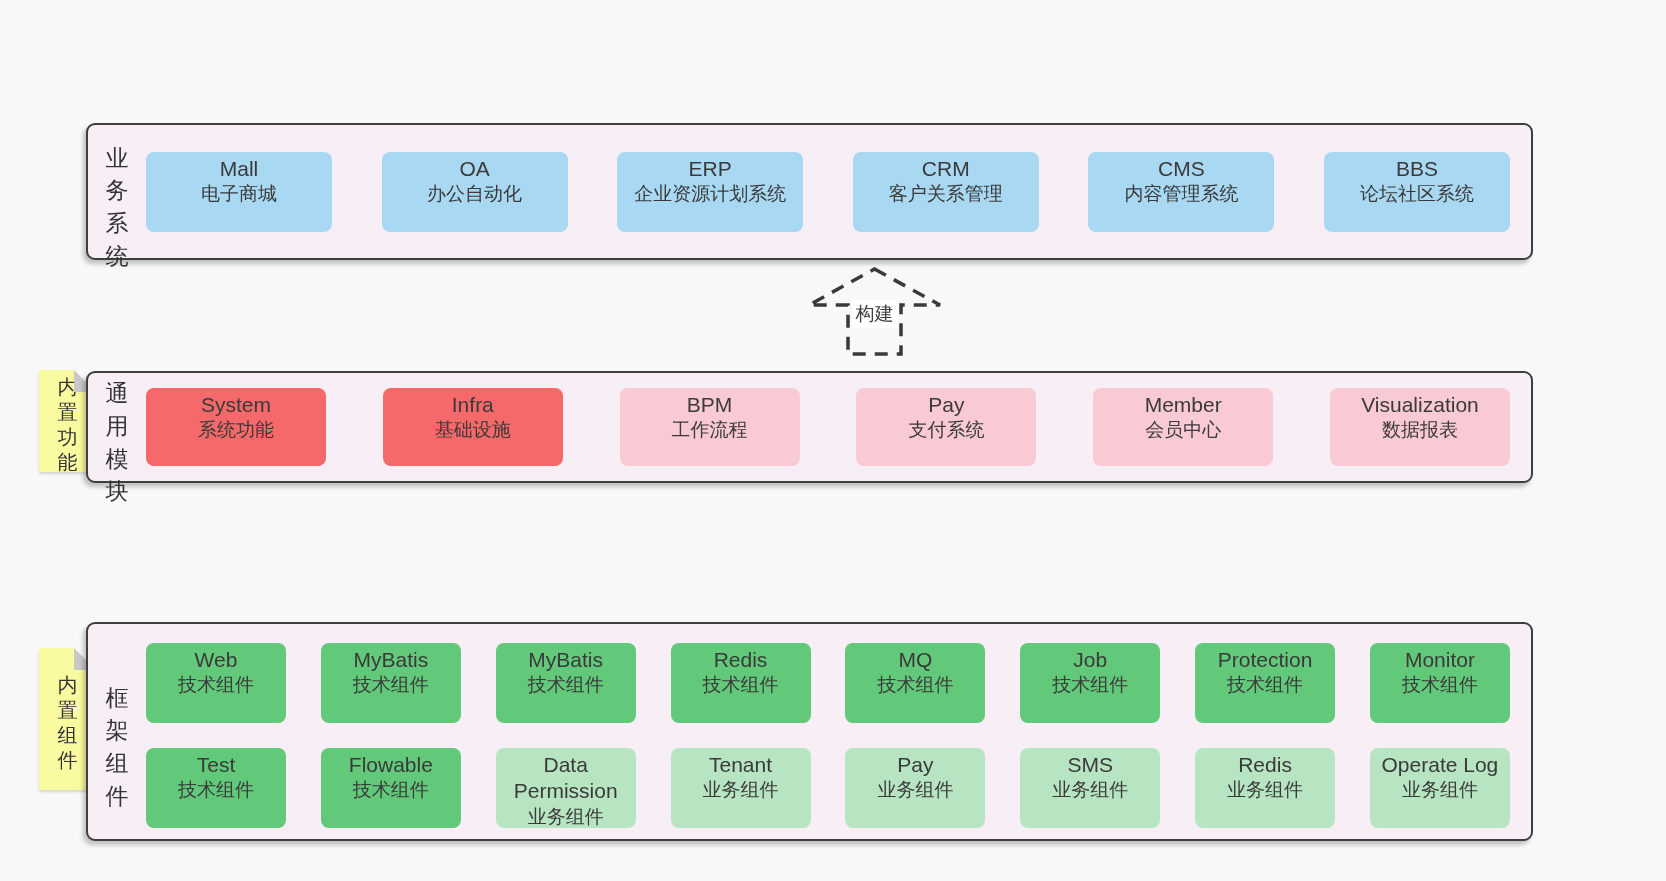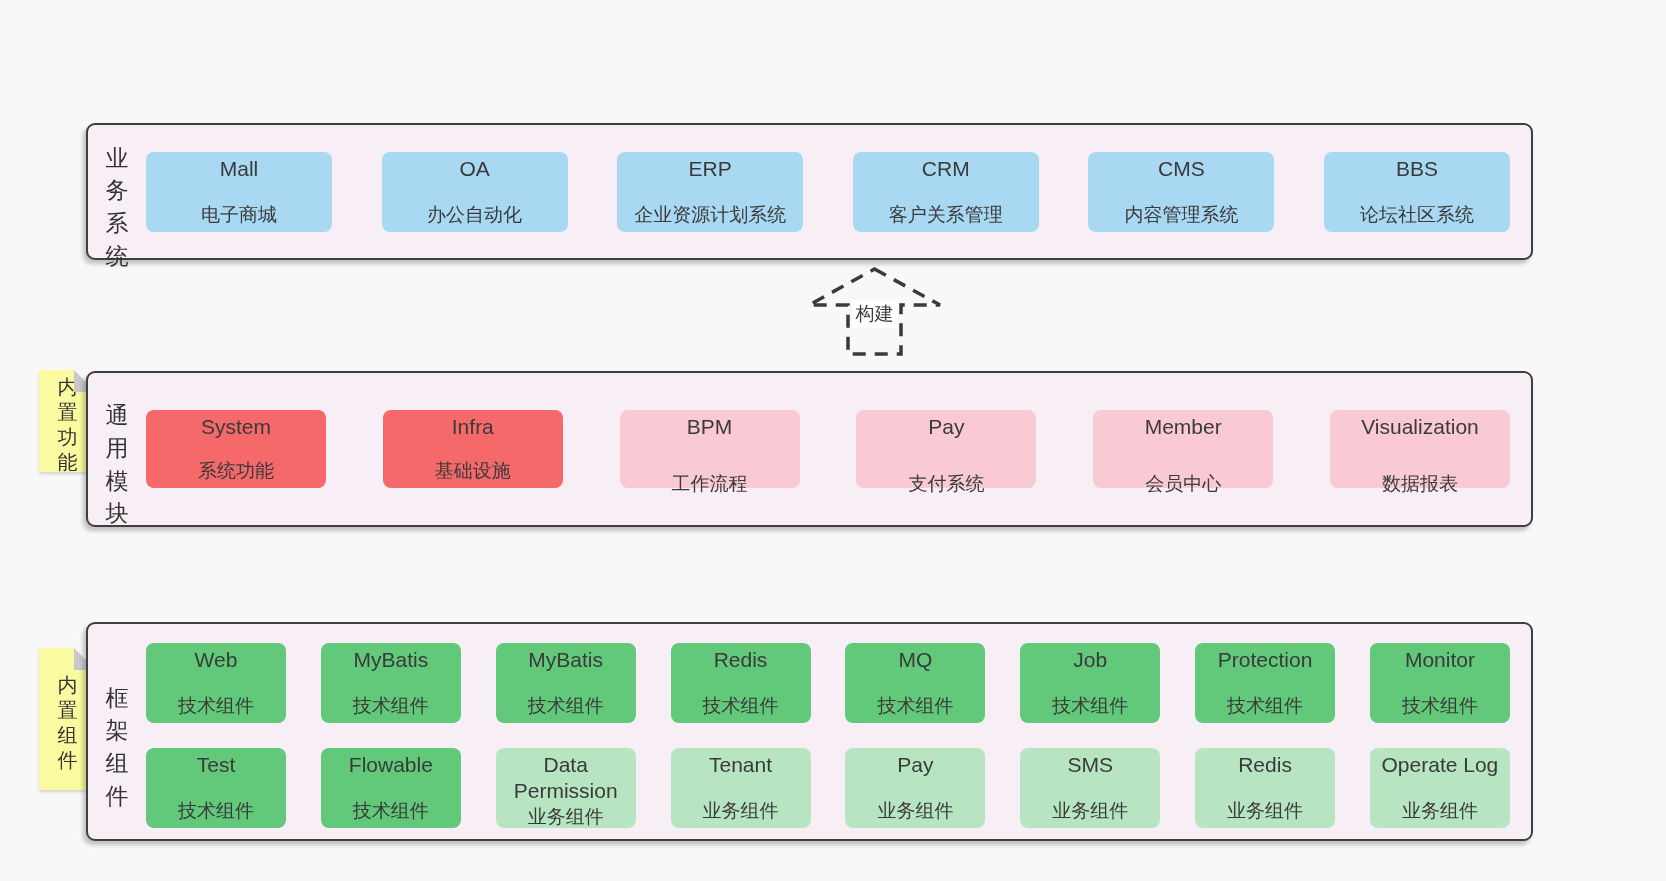--- a/index.html
+++ b/index.html
@@ -34,31 +34,31 @@
     flex:1;display:flex;align-items:center;justify-content:space-between;
     padding:0 21px 0 0;
   }
   .band-rows{
     flex:1;display:flex;flex-direction:column;justify-content:center;gap:25px;
     padding:8px 21px 0 0;
   }
   .row{display:flex;justify-content:space-between;}
 
   .box{
-    border-radius:8px;display:flex;flex-direction:column;align-items:center;justify-content:space-between;
+    border-radius:8px;display:flex;flex-direction:column;align-items:center;justify-content:flex-start;
     text-align:center;box-sizing:border-box;padding:4px 6px;
   }
   .box-name{font-size:21px;line-height:1.25;}
   .box-desc{font-size:19px;line-height:1.3;}
   .w186{width:186px;height:80px;}
   .w180{width:180px;height:78px;}
   .w140{width:140px;height:80px;}
   .blue{background:var(--blue);}
   .red{background:var(--red);}
-  .pink{background:var(--pink);gap:32px;}
+  .pink{background:var(--pink);}
   .green-dark{background:var(--green-dark);}
   .green-light{background:var(--green-light);}
 
   .note{
     position:absolute;width:57px;background:var(--yellow);z-index:1;
     display:flex;align-items:center;justify-content:center;
     font-size:20px;color:#333;box-shadow:0 2px 3px rgba(0,0,0,.15);border-radius:2px;
   }
   .note::after{
     content:"";position:absolute;top:0;right:0;width:0;height:0;
@@ -118,21 +118,21 @@
     </div>
   </div>
 
   <div class="arrow" style="left:807px;top:266px;">
     <svg width="135" height="92" viewBox="0 0 135 92">
       <polygon points="67.5,3 133,39 94,39 94,88 41,88 41,39 2,39" fill="none" stroke="#3a3a3a" stroke-width="3.5" stroke-dasharray="13 9" stroke-linejoin="miter"></polygon>
     </svg>
     <div class="arrow-label">构建</div>
   </div>
 
-  <div class="band" style="top:371px;height:156px;">
+  <div class="band" style="top:371px;height:112px;">
     <div class="band-label">
       <span class="vtext">通用模块</span>
     </div>
     <div class="band-boxes">
       <div class="box red w180">
         <div class="box-name">System</div>
         <div class="box-desc">系统功能</div>
       </div>
       <div class="box red w180">
         <div class="box-name">Infra</div>

